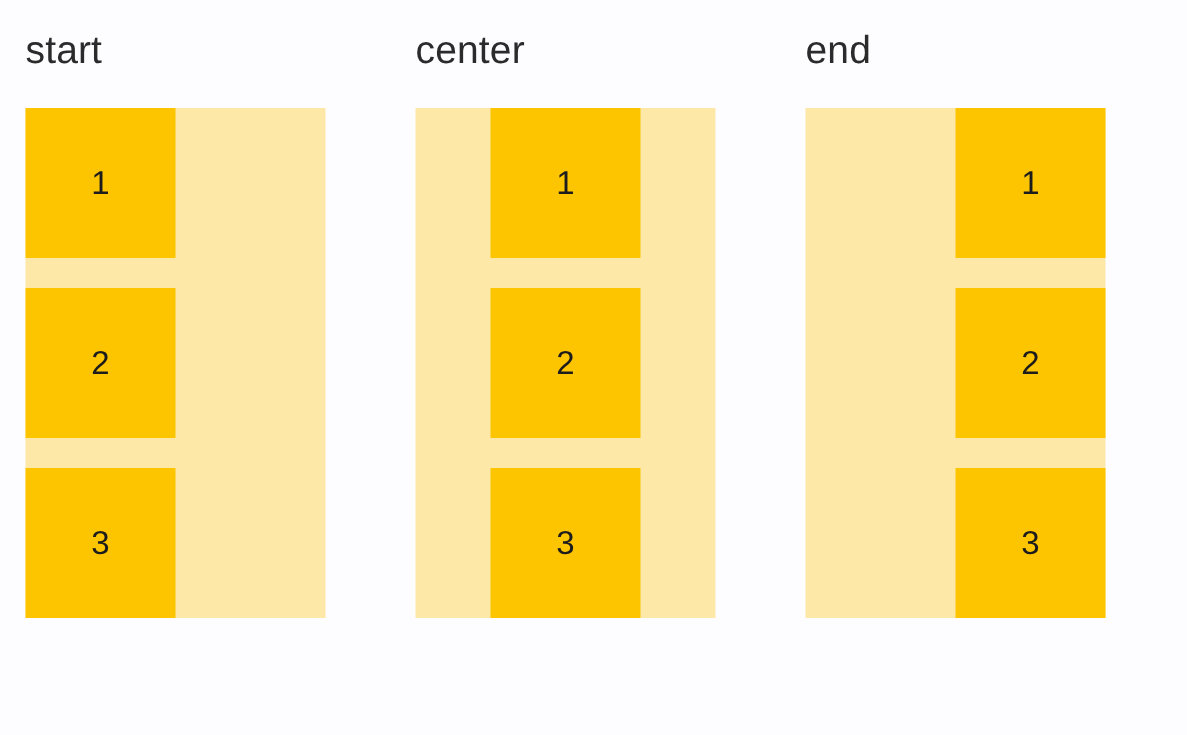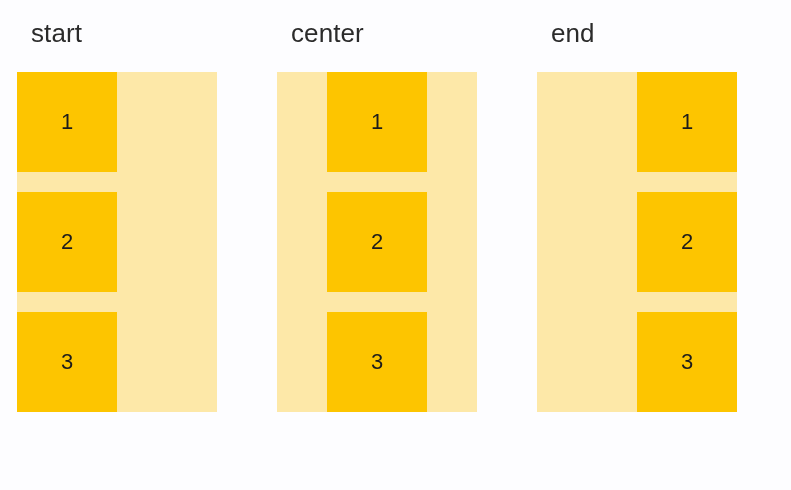--- a/index.html
+++ b/index.html
@@ -26,21 +26,21 @@
     position: absolute;
     top: 0;
     width: 200px;
   }
   .demo-group.g-start  { left: 17px;  }
   .demo-group.g-center { left: 277px; }
   .demo-group.g-end    { left: 537px; }
 
   .group-label {
     position: absolute;
-    left: 14px;
+    left: 0;
     top: 16px;
     font-size: 26px;
     line-height: 34px;
     font-weight: 400;
     color: #2b2b2b;
     letter-spacing: 0.1px;
     white-space: nowrap;
   }
 
   .flex-container {

